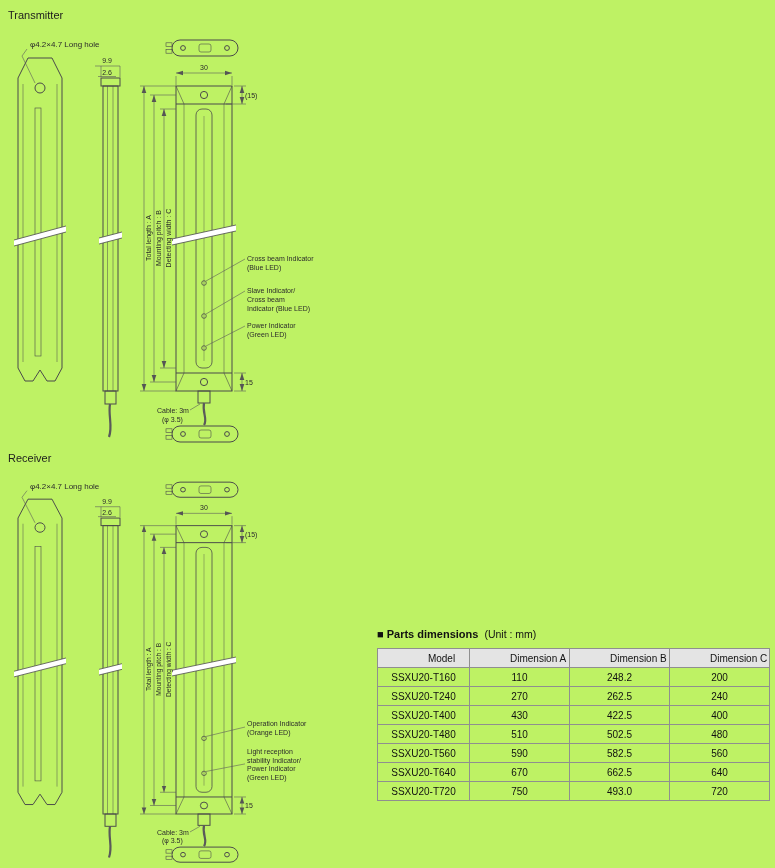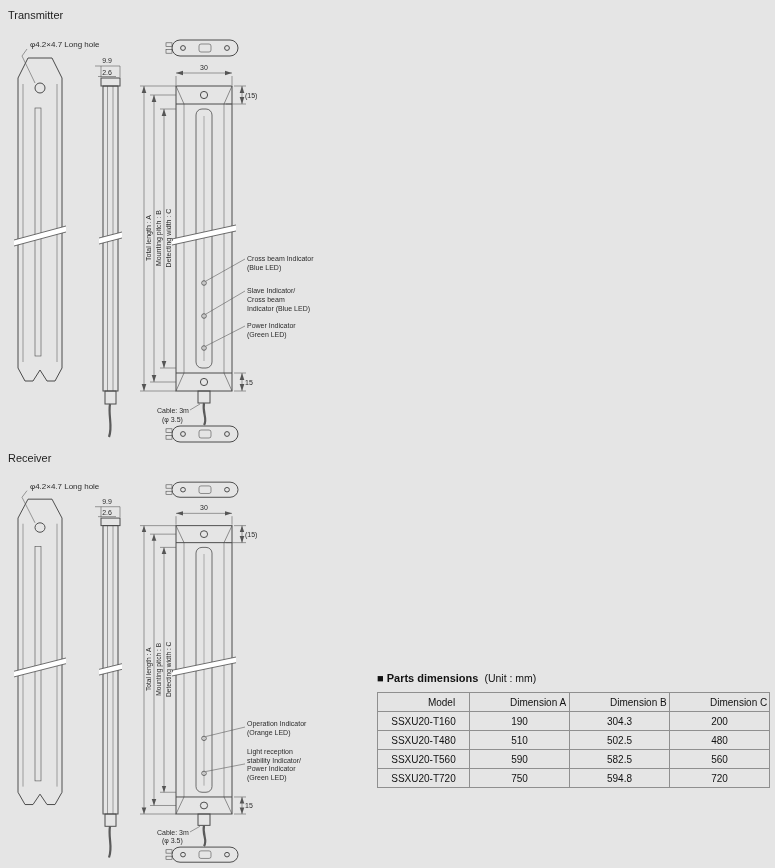--- a/index.html
+++ b/index.html
@@ -1,24 +1,24 @@
 <!DOCTYPE html>
 <html><head>
 <meta charset="utf-8">
 <style>
   *{margin:0;padding:0;box-sizing:border-box;}
   html,body{width:775px;height:868px;background:#ffffff;overflow:hidden;
     font-family:"Liberation Sans",sans-serif;color:#222;}
-  .stage{position:relative;width:775px;height:868px;background:#e5e5e5;}
+  .stage{position:relative;width:775px;height:868px;background:#bef264;}
   svg.drawing{position:absolute;}
   svg text{font-family:"Liberation Sans",sans-serif;fill:#2b2b2b;}
   .sec-title{font-size:11px;fill:#1d1d1d;}
   .fs7{font-size:7px;}
   .fs8{font-size:8px;}
-  .parts{position:absolute;left:377px;top:672px;width:392px;}
+  .parts{position:absolute;left:377px;top:628px;width:392px;}
   .parts-title{font-size:11px;color:#111;margin-bottom:8px;}
   .parts-title .t{font-weight:bold;}
   .parts-title .unit{font-weight:normal;font-size:10.5px;margin-left:6px;}
   table.dims{border-collapse:collapse;width:392px;table-layout:fixed;}
   table.dims th,table.dims td{border:1px solid #8f8f8f;font-size:10px;height:19px;
     padding:0 4px;text-align:center;color:#111;overflow:hidden;white-space:nowrap;}
   table.dims th{background:#e4e4e4;font-weight:normal;padding-left:40px;}
   table.dims td.model{text-align:center;}
 </style>
 </head>
@@ -306,39 +306,57 @@
         <tr>
           <th>Model</th>
           <th>Dimension A</th>
           <th>Dimension B</th>
           <th>Dimension C</th>
         </tr>
       </thead>
       <tbody>
         <tr>
           <td class="model">SSXU20-T160</td>
-          <td>190</td>
-          <td>304.3</td>
+          <td>110</td>
+          <td>248.2</td>
           <td>200</td>
+        </tr>
+        <tr>
+          <td class="model">SSXU20-T240</td>
+          <td>270</td>
+          <td>262.5</td>
+          <td>240</td>
+        </tr>
+        <tr>
+          <td class="model">SSXU20-T400</td>
+          <td>430</td>
+          <td>422.5</td>
+          <td>400</td>
         </tr>
         <tr>
           <td class="model">SSXU20-T480</td>
           <td>510</td>
           <td>502.5</td>
           <td>480</td>
         </tr>
         <tr>
           <td class="model">SSXU20-T560</td>
           <td>590</td>
           <td>582.5</td>
           <td>560</td>
         </tr>
         <tr>
+          <td class="model">SSXU20-T640</td>
+          <td>670</td>
+          <td>662.5</td>
+          <td>640</td>
+        </tr>
+        <tr>
           <td class="model">SSXU20-T720</td>
           <td>750</td>
-          <td>594.8</td>
+          <td>493.0</td>
           <td>720</td>
         </tr>
       </tbody>
     </table>
   </div>
 
 </div>
 
 </body></html>

